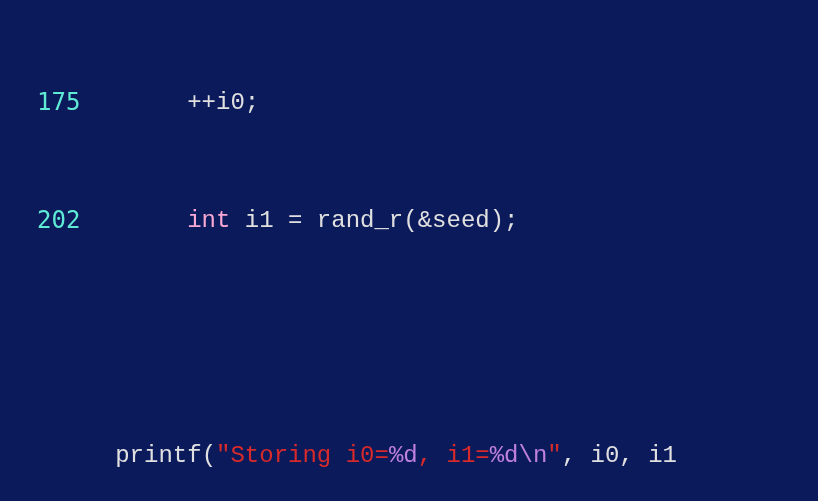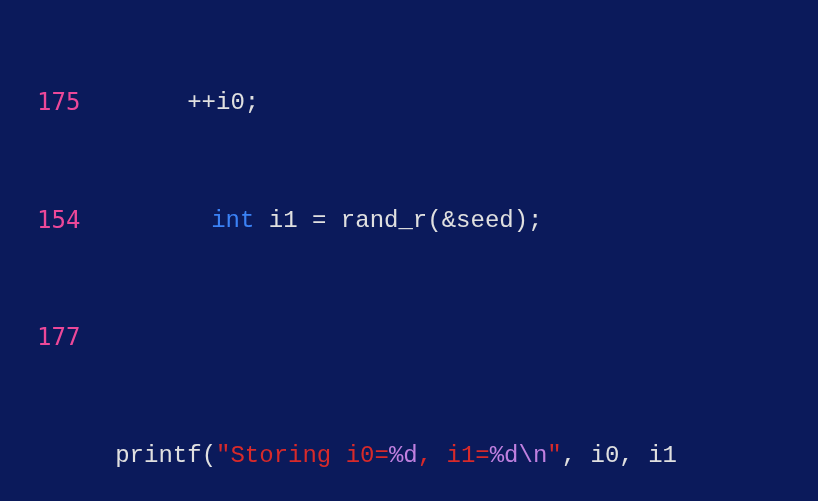--- a/index.html
+++ b/index.html
@@ -16,55 +16,54 @@
       display: block;
       padding-top: 0;
       padding-left: 0;
       white-space: pre;
     }
     .line {
       display: flex;
       height: 29.4px;
     }
     .gutter {
-      color: #ec4899;
+      color: #5eead4;
       width: 72px;
       text-align: right;
       padding-right: 14px;
       flex: 0 0 72px;
       user-select: none;
       padding-left: 37px;
     }
     .code {
       color: #e0e0e0;
       flex: 1;
       overflow: hidden;
       font-family: Liberation Mono, monospace;
     }
-    .kw-type   { color: #3b82f6; margin-left: 24px; }       
+    .kw-type   { color: #f9a8d4; }       
     .str       { color: #d82a2a; }       
     .str-esc   { color: #c080e0; }
   </style>
 </head>
 <body>
 
 <div class="editor">
 
   <div class="line">
     <span class="gutter">175</span>
     <span class="code"><span>        ++i0;</span></span>
   </div>
 
   <div class="line">
-    <span class="gutter">154</span>
+    <span class="gutter">202</span>
     <span class="code"><span>        </span><span class="kw-type">int</span><span> i1 = rand_r(&amp;seed);</span></span>
   </div>
 
   <div class="line">
-    <span class="gutter">177</span>
     <span class="code"><span></span></span>
   </div>
 
   <div class="line">
     <span class="code"><span>        printf(</span><span class="str">"Storing i0=</span><span class="str-esc">%d</span><span class="str">, i1=</span><span class="str-esc">%d</span><span class="str-esc">\n</span><span class="str">"</span><span>, i0, i1</span></span>
   </div>
 
   
 
   

